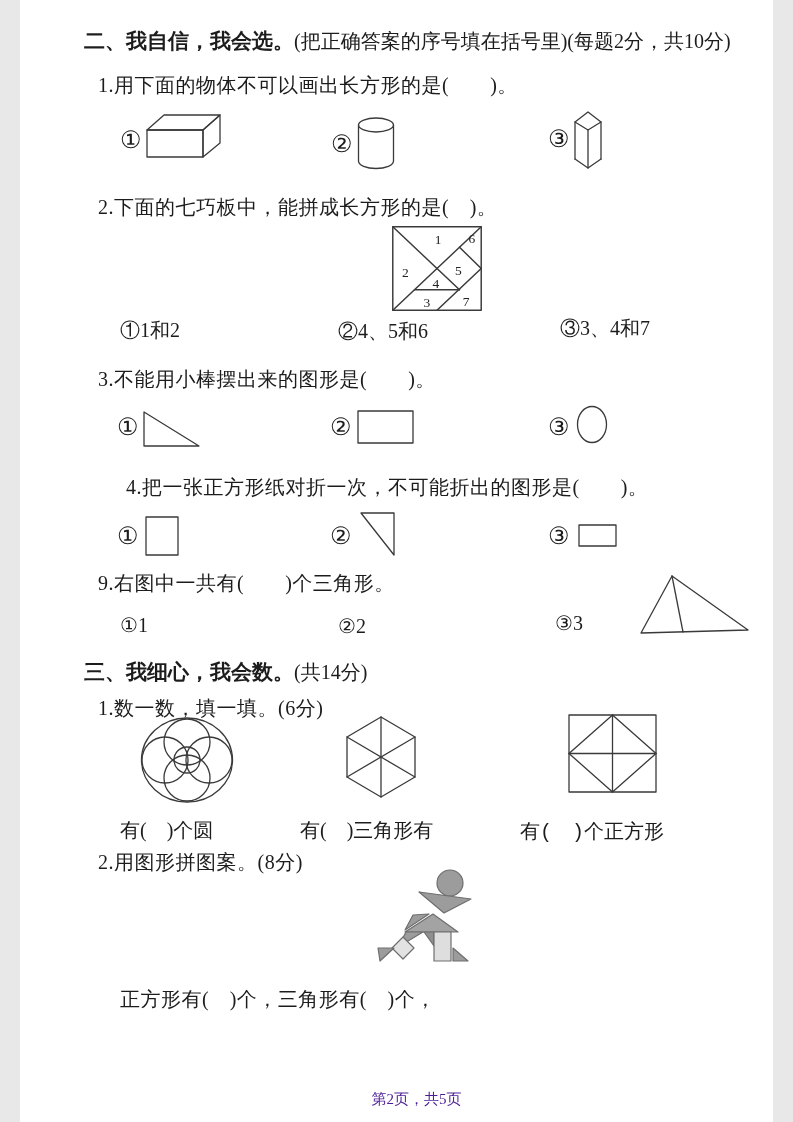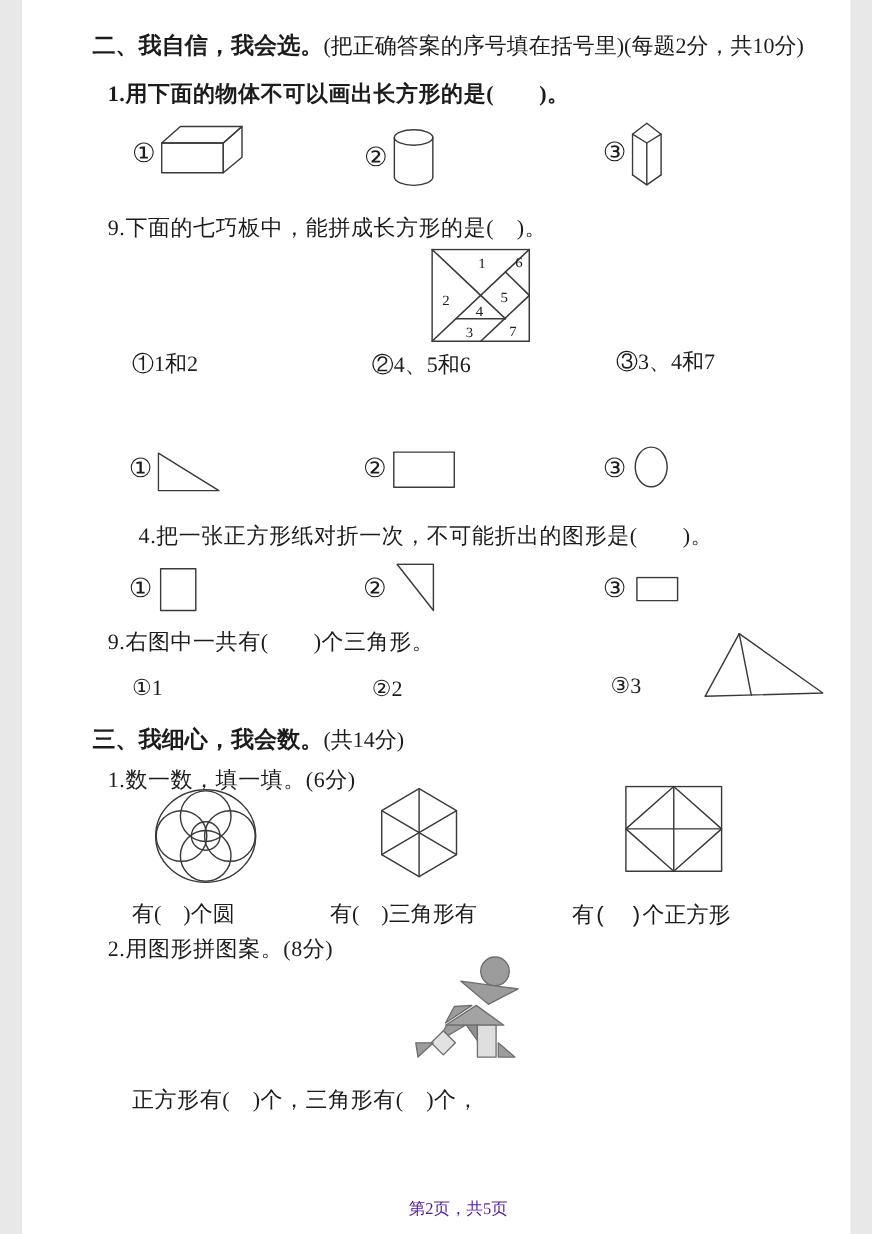--- a/index.html
+++ b/index.html
@@ -23,21 +23,21 @@
 </style>
 </head>
 <body>
 
 <div class="page">
 
   <div class="abs" style="left:64px;top:27px;white-space:nowrap;">
     <span class="sec-title">二、我自信，我会选。</span><span class="sec-note">(把正确答案的序号填在括号里)(每题2分，共10分)</span>
   </div>
 
-  <div class="abs qtext" style="left:78px;top:72px;font-weight:bold;">1.用下面的物体不可以画出长方形的是(　　)。</div>
+  <div class="abs qtext" style="left:78px;top:72px;">1.用下面的物体不可以画出长方形的是(　　)。</div>
 
   <span class="abs opt-num" style="left:100px;top:128px;">①</span>
   <svg class="abs" style="left:126px;top:112px;" width="78" height="48">
     <polygon class="ln" points="1,18 57,18 57,45 1,45"></polygon>
     <polygon class="ln" points="1,18 18,3 74,3 57,18"></polygon>
     <polygon class="ln" points="57,18 74,3 74,31 57,45"></polygon>
   </svg>
 
   <span class="abs opt-num" style="left:311px;top:132px;">②</span>
   <svg class="abs" style="left:337px;top:116px;" width="38" height="54">
@@ -47,21 +47,21 @@
 
   <span class="abs opt-num" style="left:528px;top:127px;">③</span>
   <svg class="abs" style="left:554px;top:111px;" width="28" height="60">
     <polygon class="ln" points="14,1 27,11 14,19 1,11"></polygon>
     <line class="ln" x1="1" y1="11" x2="1" y2="48"></line>
     <line class="ln" x1="27" y1="11" x2="27" y2="48"></line>
     <line class="ln" x1="14" y1="19" x2="14" y2="57"></line>
     <path class="ln" d="M1,48 L14,57 L27,48"></path>
   </svg>
 
-  <div class="abs qtext" style="left:78px;top:194px;">9.下面的七巧板中，能拼成长方形的是(　)。</div>
+  <div class="abs qtext" style="left:78px;top:194px;">2.下面的七巧板中，能拼成长方形的是(　)。</div>
 
   <svg class="abs" style="left:372px;top:226px;" width="90" height="85" viewBox="0 0 80 80" preserveAspectRatio="none">
     <rect class="ln" x="0.7" y="0.7" width="78.6" height="78.6"></rect>
     <line class="ln" x1="0.7" y1="79.3" x2="79.3" y2="0.7"></line>
     <line class="ln" x1="0.7" y1="0.7" x2="40" y2="40"></line>
     <line class="ln" x1="60" y1="20" x2="79.3" y2="40"></line>
     <line class="ln" x1="40" y1="40" x2="60" y2="60"></line>
     <line class="ln" x1="79.3" y1="40" x2="40" y2="79.3"></line>
     <line class="ln" x1="20" y1="60" x2="60" y2="60"></line>
     <text class="tg-num" x="41" y="17">1</text>
@@ -70,20 +70,21 @@
     <text class="tg-num" x="59" y="46">5</text>
     <text class="tg-num" x="39" y="58">4</text>
     <text class="tg-num" x="31" y="76">3</text>
     <text class="tg-num" x="66" y="75">7</text>
   </svg>
 
   <span class="abs opt-text" style="left:100px;top:317px;">①1和2</span>
   <span class="abs opt-text" style="left:318px;top:318px;">②4、5和6</span>
   <span class="abs opt-text" style="left:540px;top:315px;">③3、4和7</span>
 
+  <div class="abs qtext" style="left:78px;top:366px;">3.不能用小棒摆出来的图形是(　　)。</div>
 
   <span class="abs opt-num" style="left:97px;top:415px;">①</span>
   <svg class="abs" style="left:123px;top:411px;" width="58" height="37">
     <polygon class="ln" points="1,1 1,35 56,35"></polygon>
   </svg>
 
   <span class="abs opt-num" style="left:310px;top:415px;">②</span>
   <svg class="abs" style="left:337px;top:410px;" width="58" height="35">
     <rect class="ln" x="1" y="1" width="55" height="32"></rect>
   </svg>

